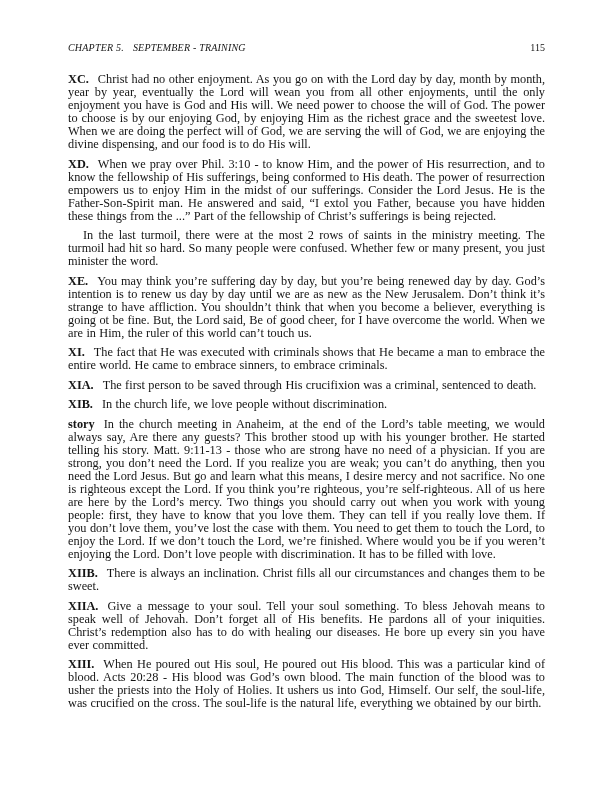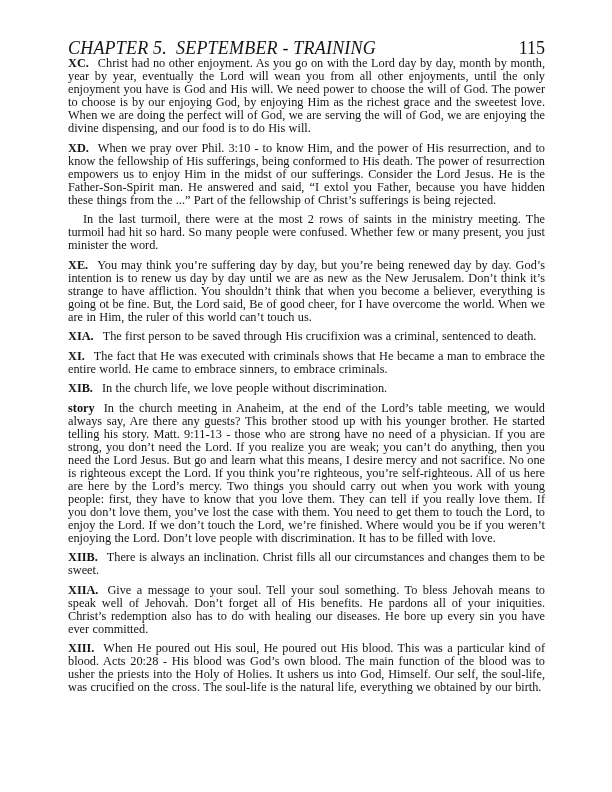--- a/index.html
+++ b/index.html
@@ -15,23 +15,23 @@
     outline: 1px solid #e8e8e8;
     font-family: "Liberation Serif", "DejaVu Serif", serif;
     color: #141414;
     padding: 41px 67px 0 68px;
     overflow: hidden;
   }
   .running-header {
     display: flex;
     justify-content: space-between;
     align-items: baseline;
-    font-size: 18px;
+    font-size: 10px;
     line-height: 14px;
-    margin-bottom: 2px;
+    margin-bottom: 18px;
   }
   .running-header .head-left {
     font-style: italic;
     letter-spacing: 0.2px;
   }
   .running-header .chapter-label {
     margin-right: 9px;
   }
   .running-header .page-number {
     font-style: normal;
@@ -67,23 +67,23 @@
 
   <div class="page-body">
     <p class="para"><b class="plabel">XC.</b><span>Christ had no other enjoyment. As you go on with the Lord day by day, month by month, year by year, eventually the Lord will wean you from all other enjoyments, until the only enjoyment you have is God and His will. We need power to choose the will of God. The power to choose is by our enjoying God, by enjoying Him as the richest grace and the sweetest love. When we are doing the perfect will of God, we are serving the will of God, we are enjoying the divine dispensing, and our food is to do His will.</span></p>
 
     <p class="para"><b class="plabel">XD.</b><span>When we pray over Phil. 3:10 - to know Him, and the power of His resurrection, and to know the fellowship of His sufferings, being conformed to His death. The power of resurrection empowers us to enjoy Him in the midst of our sufferings. Consider the Lord Jesus. He is the Father-Son-Spirit man. He answered and said, “I extol you Father, because you have hidden these things from the ...” Part of the fellowship of Christ’s sufferings is being rejected.</span></p>
 
     <p class="para indented"><span>In the last turmoil, there were at the most 2 rows of saints in the ministry meeting. The turmoil had hit so hard. So many people were confused. Whether few or many present, you just minister the word.</span></p>
 
     <p class="para"><b class="plabel">XE.</b><span>You may think you’re suffering day by day, but you’re being renewed day by day. God’s intention is to renew us day by day until we are as new as the New Jerusalem. Don’t think it’s strange to have affliction. You shouldn’t think that when you become a believer, everything is going ot be fine. But, the Lord said, Be of good cheer, for I have overcome the world. When we are in Him, the ruler of this world can’t touch us.</span></p>
 
+    <p class="para"><b class="plabel">XI.</b><span>The fact that He was executed with criminals shows that He became a man to embrace the entire world. He came to embrace sinners, to embrace criminals.</span></p>
+
     <p class="para"><b class="plabel">XIA.</b><span>The first person to be saved through His crucifixion was a criminal, sentenced to death.</span></p>
-
-    <p class="para"><b class="plabel">XI.</b><span>The fact that He was executed with criminals shows that He became a man to embrace the entire world. He came to embrace sinners, to embrace criminals.</span></p>
 
     <p class="para"><b class="plabel">XIB.</b><span>In the church life, we love people without discrimination.</span></p>
 
     <p class="para"><b class="plabel">story</b><span>In the church meeting in Anaheim, at the end of the Lord’s table meeting, we would always say, Are there any guests? This brother stood up with his younger brother. He started telling his story. Matt. 9:11-13 - those who are strong have no need of a physician. If you are strong, you don’t need the Lord. If you realize you are weak; you can’t do anything, then you need the Lord Jesus. But go and learn what this means, I desire mercy and not sacrifice. No one is righteous except the Lord. If you think you’re righteous, you’re self-righteous. All of us here are here by the Lord’s mercy. Two things you should carry out when you work with young people: first, they have to know that you love them. They can tell if you really love them. If you don’t love them, you’ve lost the case with them. You need to get them to touch the Lord, to enjoy the Lord. If we don’t touch the Lord, we’re finished. Where would you be if you weren’t enjoying the Lord. Don’t love people with discrimination. It has to be filled with love.</span></p>
 
 
     <p class="para"><b class="plabel">XIIB.</b><span>There is always an inclination. Christ fills all our circumstances and changes them to be sweet.</span></p>
 
     <p class="para"><b class="plabel">XIIA.</b><span>Give a message to your soul. Tell your soul something. To bless Jehovah means to speak well of Jehovah. Don’t forget all of His benefits. He pardons all of your iniquities. Christ’s redemption also has to do with healing our diseases. He bore up every sin you have ever committed.</span></p>
 

